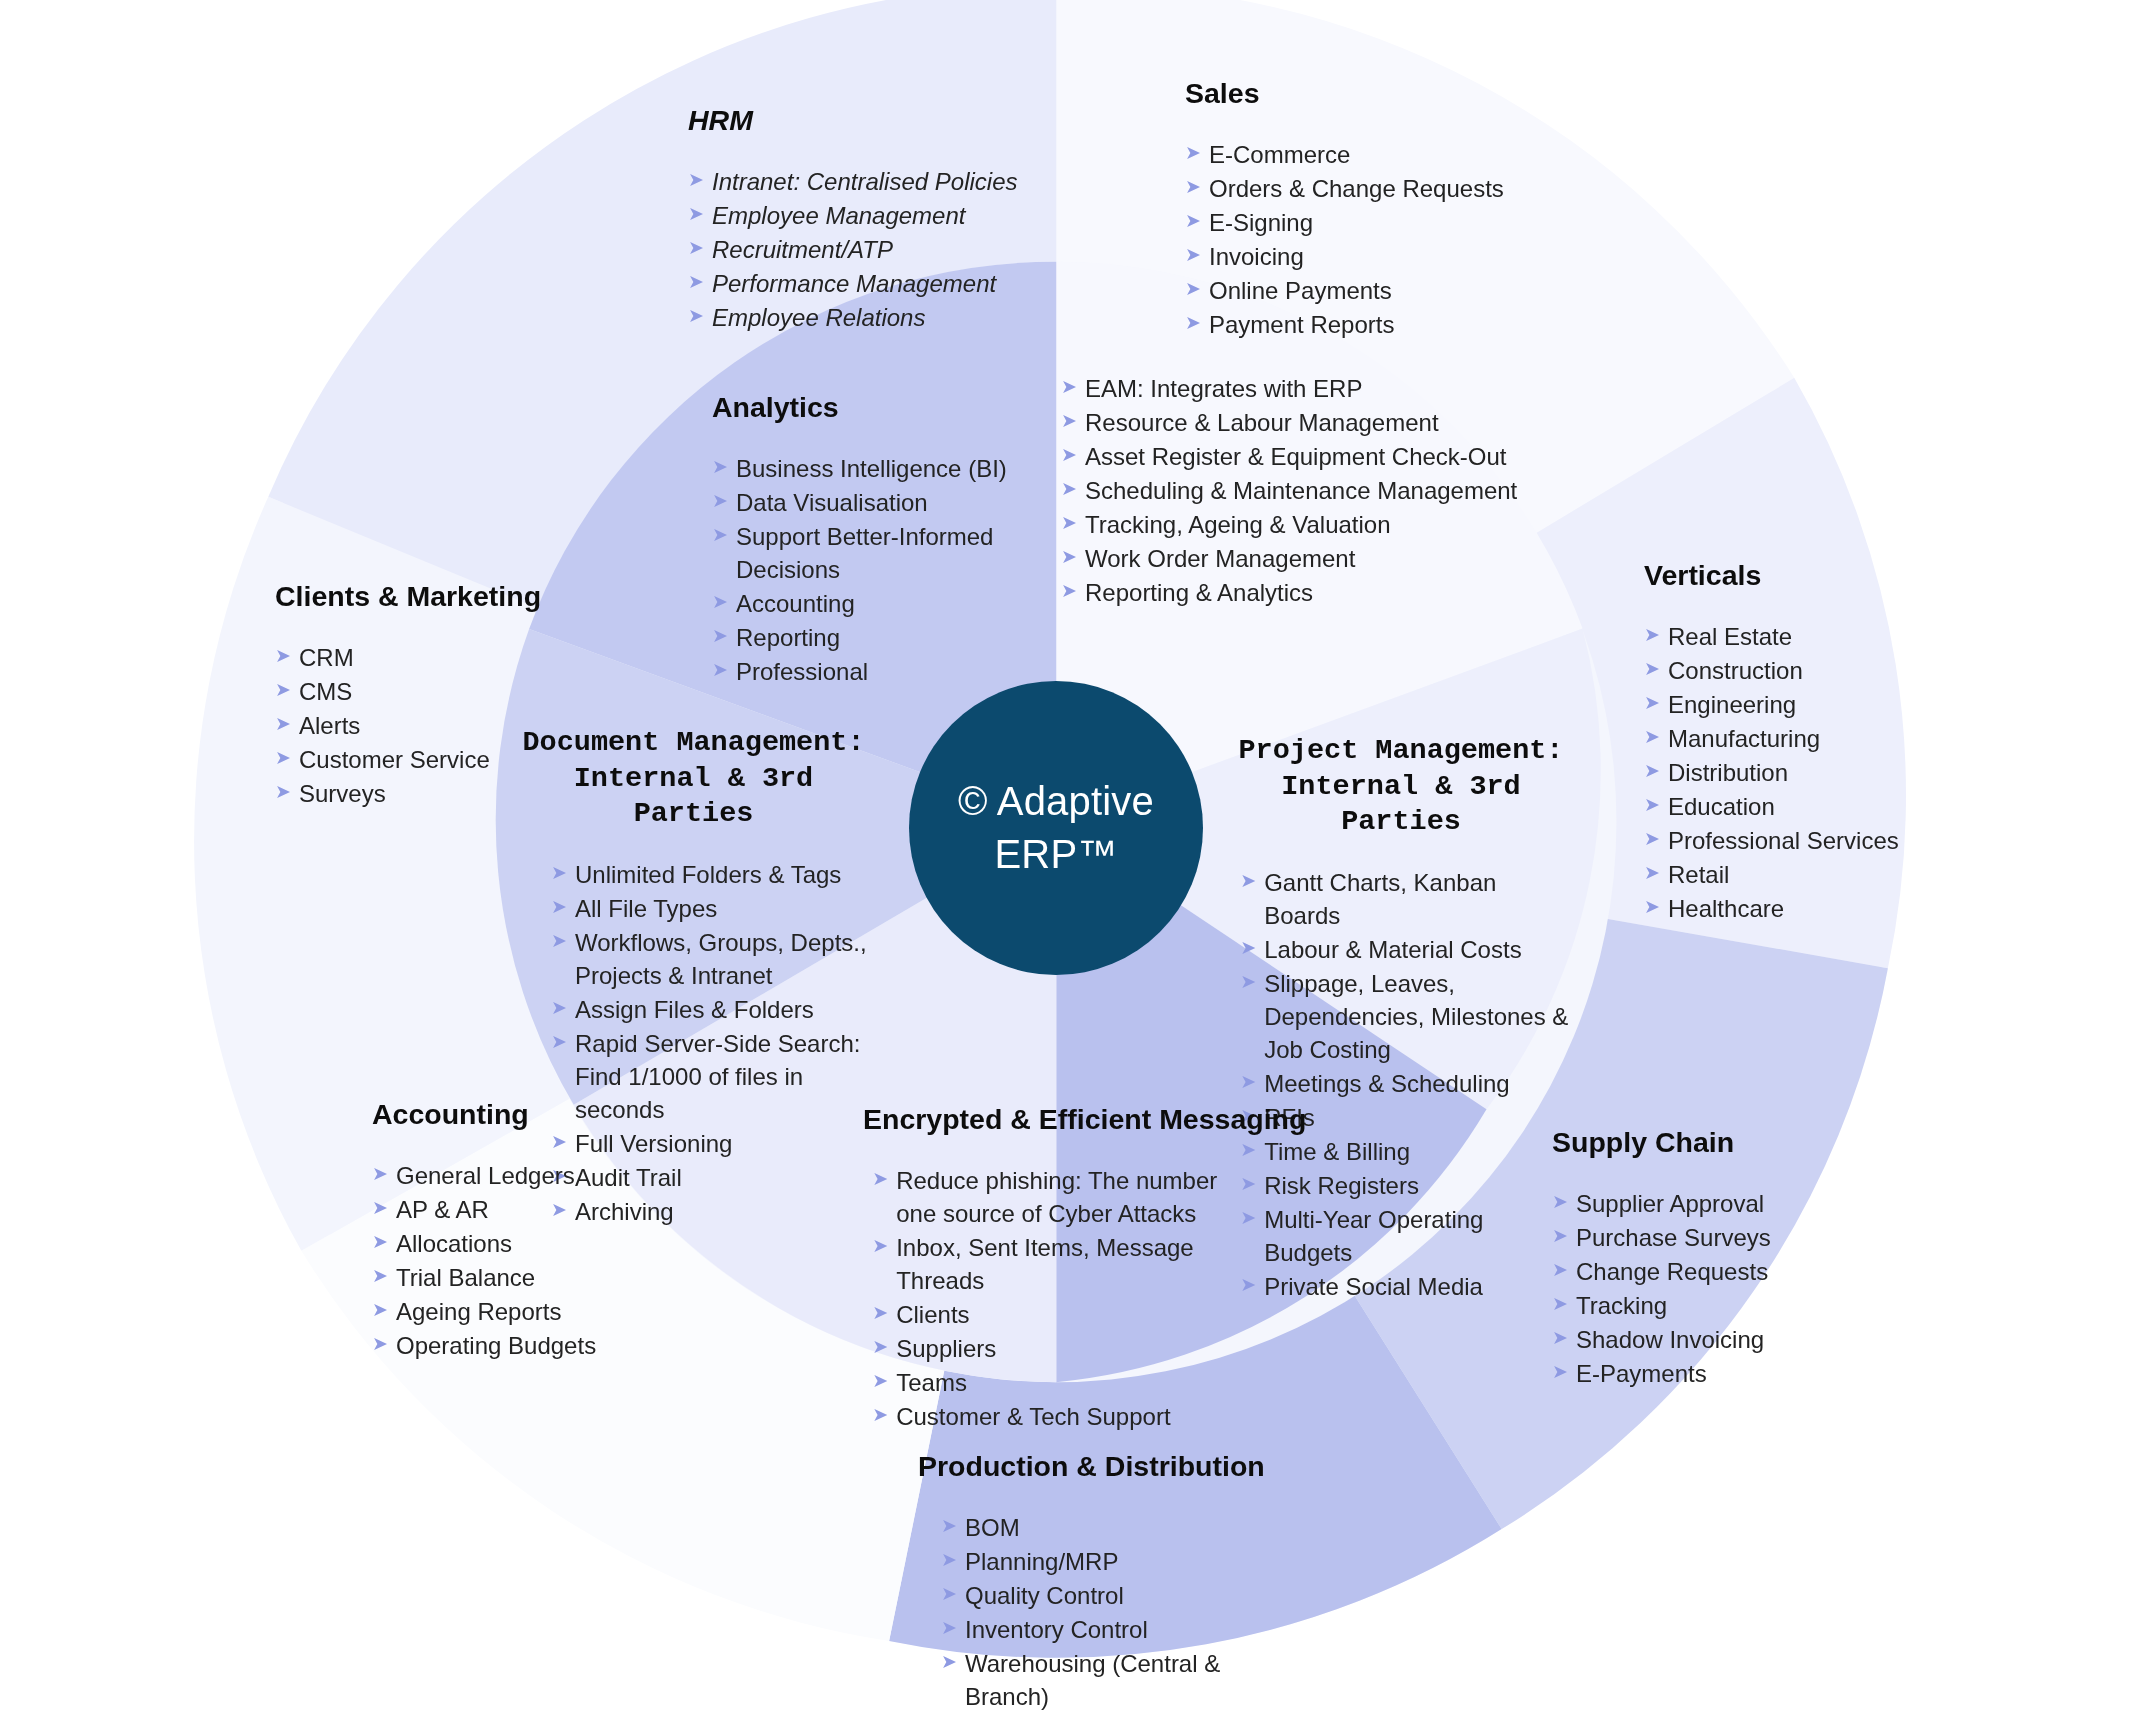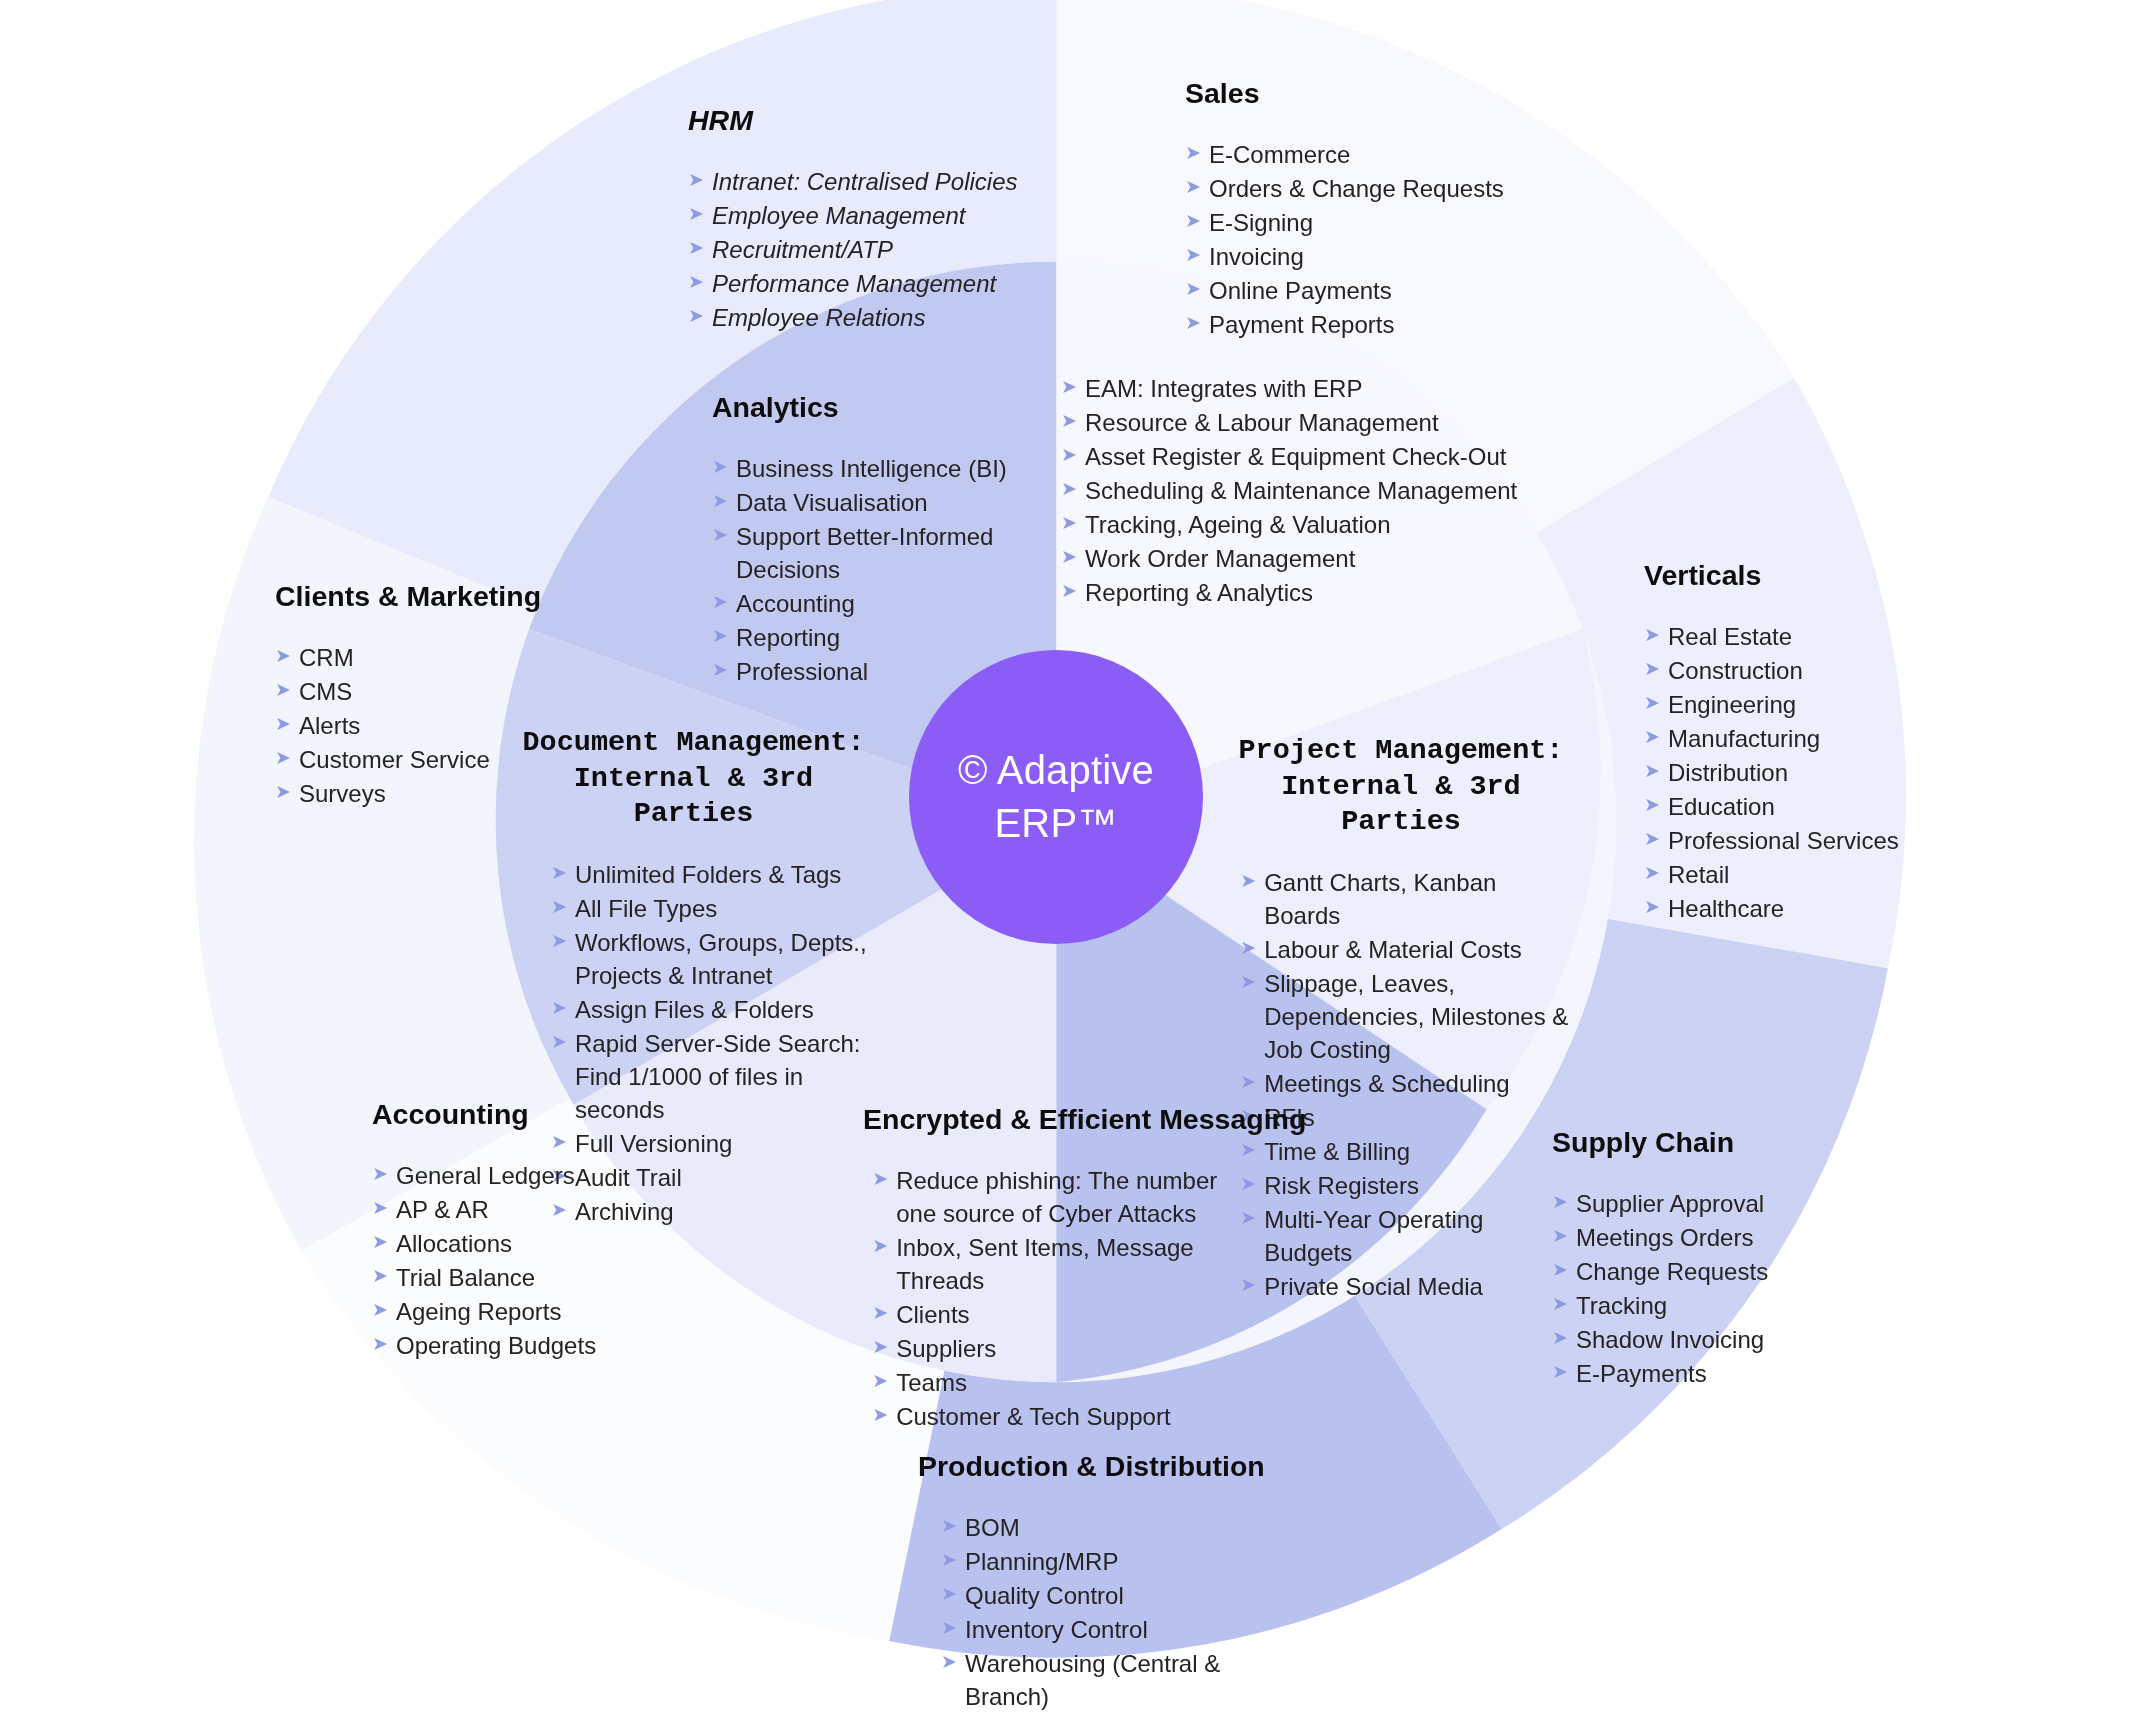--- a/index.html
+++ b/index.html
@@ -23,22 +23,22 @@
     margin:0 0 0.9px 0;
   }
   .bullet{
     flex:0 0 auto;width:24px;color:#8e9ae2;
     font-size:19px;line-height:1.62;
   }
   .itxt{flex:1 1 auto;}
 
   
   .hub{
-    position:absolute;left:909px;top:650px;width:294px;height:294px;
-    border-radius:50%;background:#8b5cf6;
+    position:absolute;left:909px;top:681px;width:294px;height:294px;
+    border-radius:50%;background:#0c4a6e;
     display:flex;flex-direction:column;align-items:center;justify-content:center;
     color:#ffffff;
   }
   .hub span{font-size:40px;line-height:1.32;font-weight:400;letter-spacing:0.2px;}
   .ti-center .sec-title{text-align:center;font-family:Liberation Mono, monospace;}
 </style>
 </head>
 <body>
 
 <svg id="wheel" viewBox="0 0 2343 1874" aria-hidden="true">
@@ -371,21 +371,21 @@
 
 <div class="block" style="left:1552px;top:1125px;width:275px;">
   <div class="sec-title">Supply Chain</div>
   <ul class="items">
       <li>
         <span class="bullet">➤</span>
         <span class="itxt">Supplier Approval</span>
       </li>
       <li>
         <span class="bullet">➤</span>
-        <span class="itxt">Meetings Orders</span>
+        <span class="itxt">Purchase Surveys</span>
       </li>
       <li>
         <span class="bullet">➤</span>
         <span class="itxt">Change Requests</span>
       </li>
       <li>
         <span class="bullet">➤</span>
         <span class="itxt">Tracking</span>
       </li>
       <li>

